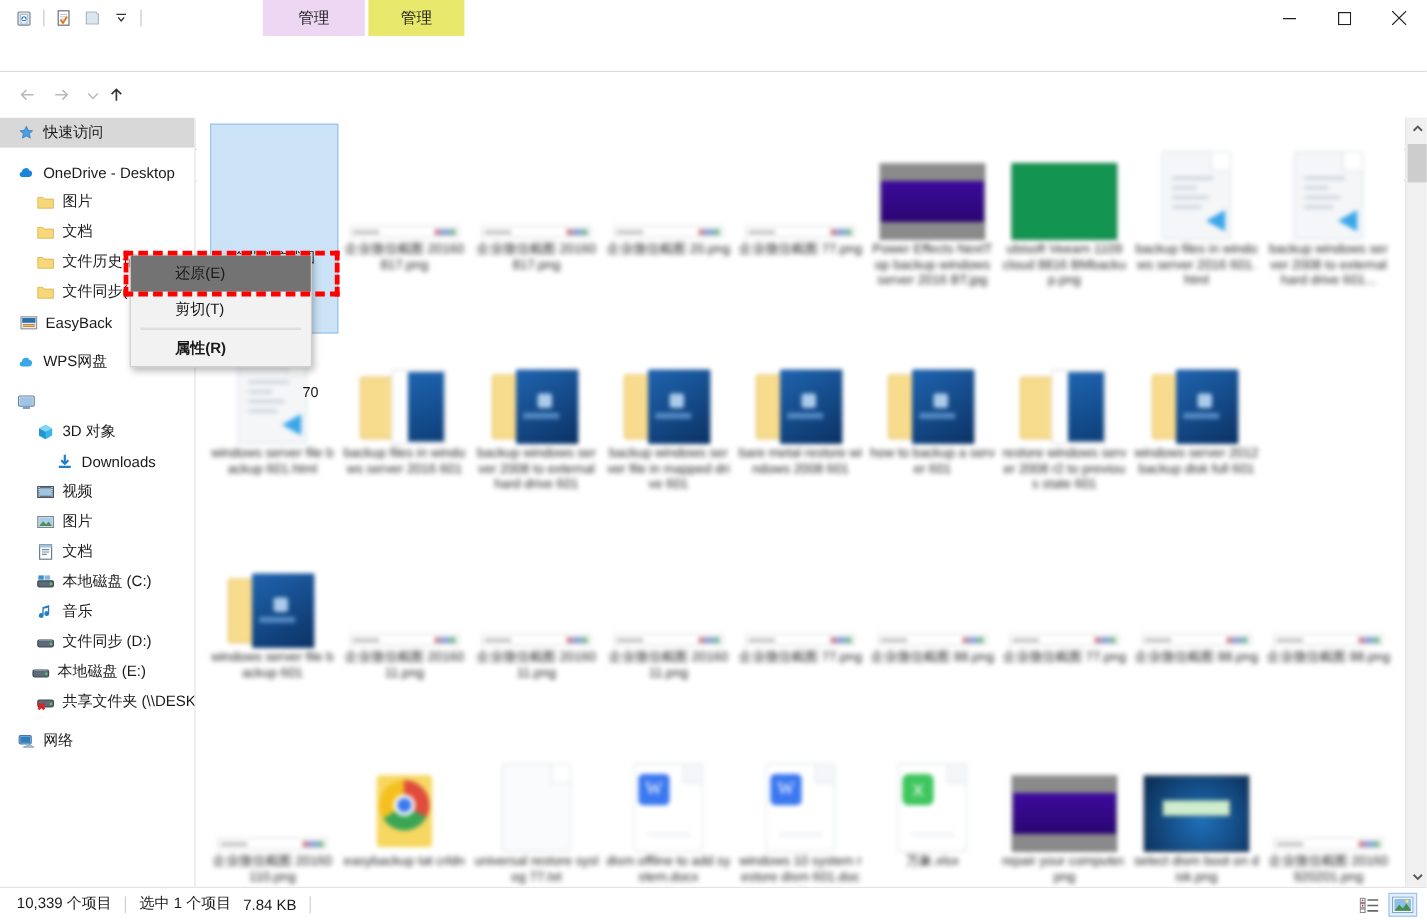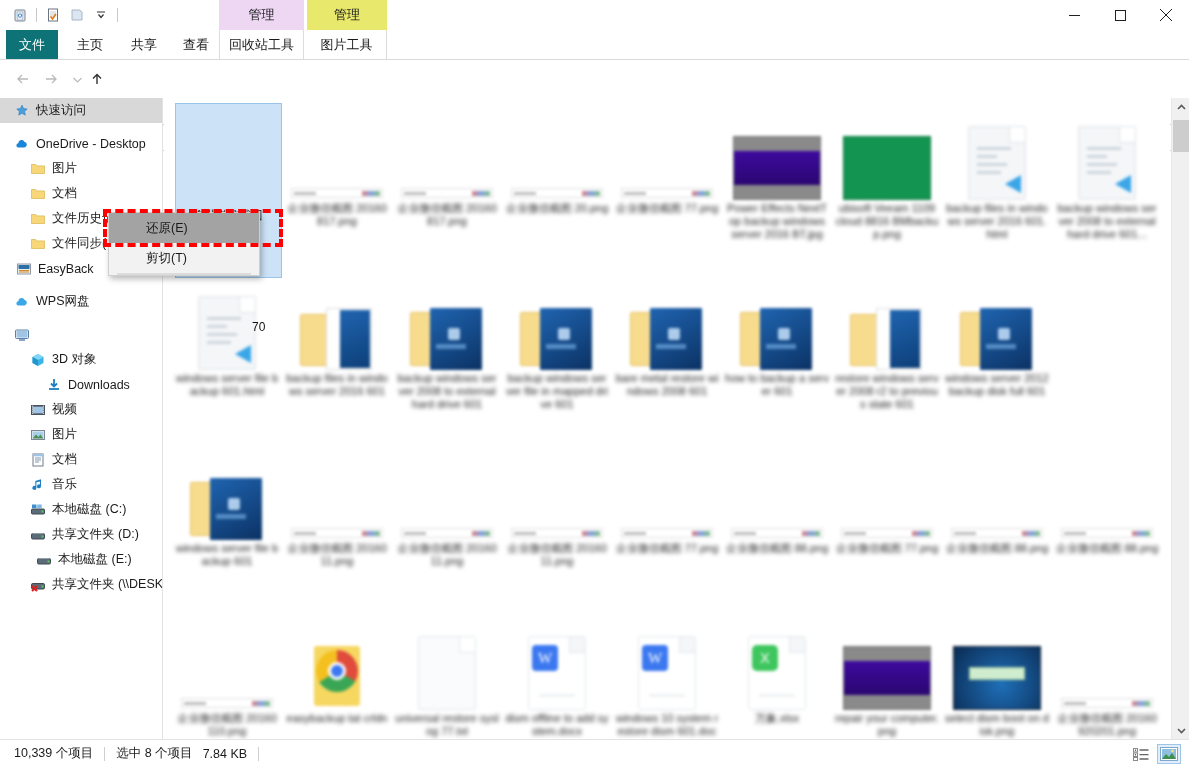--- a/index.html
+++ b/index.html
@@ -93,21 +93,21 @@
   .selbox { position:absolute; left:11px; top:5px; width:107px; height:175px;
             background:#cce3f7; border:1px solid #9ac4e8; }
   .sel-label { position:absolute; left:14px; top:110px; width:100px; text-align:center;
                font-size:11.5px; color:#111; line-height:14px; }
 
   
   .ctxmenu { position:absolute; left:108px; top:212px; width:152px; background:#f2f2f2;
              border:1px solid #cfcfcf; box-shadow: 2px 3px 6px rgba(0,0,0,0.28); z-index:50; }
   .ctxitem { height:30px; display:flex; align-items:center; padding-left:37px; font-size:12.5px; color:#1a1a1a; }
   .ctxitem.bold { font-weight:bold; }
-  .ctxitem.active { background:#a3a3a3;text-align:center; }
+  .ctxitem.active { background:#737373;text-align:center; }
   .ctxsep { height:1px; background:#dcdcdc; margin:0 8px; }
   .redbox { position:absolute; left:103px; top:209px; width:180px; height:38px;
             border:4px dashed #ff0000; z-index:60; pointer-events:none; }
 
   
   .vscroll { position:absolute; right:0; top:98px; width:18px; height:641px; background:#f0f0f0;
              border-left:1px solid #e8e8e8; }
   .vs-arrow { position:absolute; left:0; width:18px; height:18px; display:flex; align-items:center; justify-content:center; color:#5a5a5a; font-size:9px; }
   .vs-up { top:0; } .vs-down { bottom:0; }
   .vs-thumb { position:absolute; left:1px; top:22px; width:16px; height:32px; background:#cdcdcd; }
@@ -172,37 +172,20 @@
           </svg>
       </div>
       <div class="wc">
         <svg width="12" height="12" viewBox="0 0 12 12">
             <path d="M0 0l12 12M12 0L0 12" stroke="#202020" stroke-width="1"></path>
           </svg>
       </div>
     </div>
   </div>
 
-  <div class="ribbon">
-    <div class="rtab file">文件</div>
-    <div class="rtab home">主页</div>
-    <div class="rtab share">共享</div>
-    <div class="rtab view">查看</div>
-    <div class="rtab recyc">回收站工具</div>
-    <div class="rtab pic">图片工具</div>
-
-    <div class="ribbon-right">
-      <div class="chev-btn">
-        <svg width="12" height="12" viewBox="0 0 12 12">
-            <path d="M2 4l4 4 4-4" stroke="#555" stroke-width="1.2" fill="none"></path>
-          </svg>
-      </div>
-      <div class="help-btn">?</div>
-    </div>
-  </div>
   <div class="ribbon-divider"></div>
 
   <div class="addrbar">
     <div class="nav-btn nav-back">
       <svg width="16" height="16" viewBox="0 0 16 16">
           <path d="M13 8H3.5M7 4L3 8l4 4" stroke="#b9b9b9" stroke-width="1.3" fill="none"></path>
         </svg>
     </div>
     <div class="nav-btn nav-fwd">
       <svg width="16" height="16" viewBox="0 0 16 16">
@@ -380,67 +363,77 @@
               <rect x="3" y="2" width="10" height="12" fill="#fff" stroke="#6f7d8a"></rect>
               <rect x="3" y="2" width="10" height="2.3" fill="#9fc4e4"></rect>
               <path d="M5 6h6M5 8h6M5 10h4" stroke="#6f8ba3" stroke-width=".9"></path>
             </svg>
           </span>
           <span>文档</span>
         </div>
         <div class="nav-item" style="padding-left:30px">
           <span class="nav-ico">
             <svg width="16" height="16" viewBox="0 0 16 16">
-              <path d="M11 2.2v7.1a2 2 0 1 1-1.1-1.8V4.4L6.4 5.3v5.6a2 2 0 1 1-1.1-1.8V4z" fill="#1f7ec4"></path>
-            </svg>
-          </span>
-          <span>音乐</span>
-        </div>
-        <div class="nav-item" style="padding-left:30px">
-          <span class="nav-ico">
-            <svg width="16" height="16" viewBox="0 0 16 16">
               <rect x="1.5" y="7" width="13" height="5" rx="1" fill="#5c6b78" stroke="#3e4a55"></rect>
               <rect x="11.5" y="8.5" width="2" height="2" fill="#58c65a"></rect>
               <rect x="2" y="2.5" width="4.5" height="3.6" fill="#3d8fd0"></rect>
               <rect x="7.2" y="2.5" width="4.5" height="3.6" fill="#7fb8e4"></rect>
             </svg>
           </span>
           <span>本地磁盘 (C:)</span>
         </div>
         <div class="nav-item" style="padding-left:30px">
           <span class="nav-ico">
             <svg width="16" height="16" viewBox="0 0 16 16">
+              <path d="M11 2.2v7.1a2 2 0 1 1-1.1-1.8V4.4L6.4 5.3v5.6a2 2 0 1 1-1.1-1.8V4z" fill="#1f7ec4"></path>
+            </svg>
+          </span>
+          <span>音乐</span>
+        </div>
+        <div class="nav-item" style="padding-left:30px">
+          <span class="nav-ico">
+            <svg width="16" height="16" viewBox="0 0 16 16">
               <rect x="1.5" y="6.5" width="13" height="5.5" rx="1.2" fill="#5c6b78" stroke="#3e4a55"></rect>
               <rect x="11.5" y="8.5" width="2" height="2" fill="#58c65a"></rect>
               <path d="M2.5 6.5h11" stroke="#93a0ab"></path>
             </svg>
           </span>
-          <span>共享文件夹 (D:)</span>
-        </div>
-        <div class="nav-item" style="padding-left:36px">
+          <span>文件同步 (D:)</span>
+        </div>
+        <div class="nav-item" style="padding-left:26px">
           <span class="nav-ico">
             <svg width="16" height="16" viewBox="0 0 16 16">
               <rect x="1.5" y="6.5" width="13" height="5.5" rx="1.2" fill="#5c6b78" stroke="#3e4a55"></rect>
               <rect x="11.5" y="8.5" width="2" height="2" fill="#58c65a"></rect>
               <path d="M2.5 6.5h11" stroke="#93a0ab"></path>
             </svg>
           </span>
           <span>本地磁盘 (E:)</span>
         </div>
         <div class="nav-item" style="padding-left:30px">
           <span class="nav-ico">
             <svg width="16" height="16" viewBox="0 0 16 16">
               <rect x="1.5" y="6.5" width="13" height="5.5" rx="1.2" fill="#5c6b78" stroke="#3e4a55"></rect>
               <rect x="11.5" y="8.5" width="2" height="2" fill="#58c65a"></rect>
               <path d="M2 9l5 5M7 9l-5 5" stroke="#e02020" stroke-width="2.2"></path>
             </svg>
           </span>
           <span>共享文件夹 (\\DESK</span>
         </div>
         <div class="nav-gap"></div>
+        <div class="nav-item" style="padding-left:14px">
+          <span class="nav-ico">
+            <svg width="16" height="16" viewBox="0 0 16 16">
+              <rect x="2" y="3" width="10" height="7" rx="1" fill="#8fb9de" stroke="#4a7ba8"></rect>
+              <rect x="3" y="4" width="8" height="5" fill="#2d7fc0"></rect>
+              <path d="M11 10.5l3.2 2.2H5.4z" fill="#b8c8d6" stroke="#6f8ba3" stroke-width=".6"></path>
+            </svg>
+          </span>
+          <span>网络</span>
+        </div>
       </div>
 
     <div class="filepane">
       <div class="grid" id="grid">
           <div class="cell" style="left:8px;top:2px">
             <div class="thumbwrap">
               <div style="width:92px;height:58px"></div>
             </div>
             <div class="lbl">企业微信截图</div>
           </div>
@@ -809,20 +802,23 @@
 
   <div class="ctxmenu" id="ctxmenu">
       <div class="ctxitem active">
         <span>还原(E)</span>
       </div>
       <div class="ctxitem">
         <span>剪切(T)</span>
       </div>
       <div class="ctxsep"></div>
       <div class="ctxsep"></div>
+      <div class="ctxitem bold">
+        <span>属性(R)</span>
+      </div>
     </div>
   <div class="redbox"></div>
 
   <div class="vscroll">
     <div class="vs-arrow vs-up">
       <svg width="9" height="9" viewBox="0 0 9 9">
           <path d="M1 6l3.5-3.5L8 6" stroke="#5a5a5a" stroke-width="1.6" fill="none"></path>
         </svg>
     </div>
     <div class="vs-thumb"></div>
@@ -830,21 +826,21 @@
       <svg width="9" height="9" viewBox="0 0 9 9">
           <path d="M1 3l3.5 3.5L8 3" stroke="#5a5a5a" stroke-width="1.6" fill="none"></path>
         </svg>
     </div>
   </div>
 
   <div class="statusbar">
     <div style="width:14px"></div>
     <span class="st-text">10,339 个项目</span>
     <span class="st-sep"></span>
-    <span class="st-text">选中 8 个项目</span>
+    <span class="st-text">选中 1 个项目</span>
     <span style="width:10px"></span>
     <span class="st-text">7.84 KB</span>
     <span class="st-sep"></span>
 
     <div class="viewbtns">
       <div class="vbtn">
         <svg width="17" height="13" viewBox="0 0 17 13">
             <rect x="0.5" y="0.5" width="4" height="3.5" fill="#fff" stroke="#888"></rect>
             <rect x="0.5" y="5" width="4" height="3.5" fill="#fff" stroke="#888"></rect>
             <rect x="0.5" y="9.5" width="4" height="3" fill="#fff" stroke="#888"></rect>

